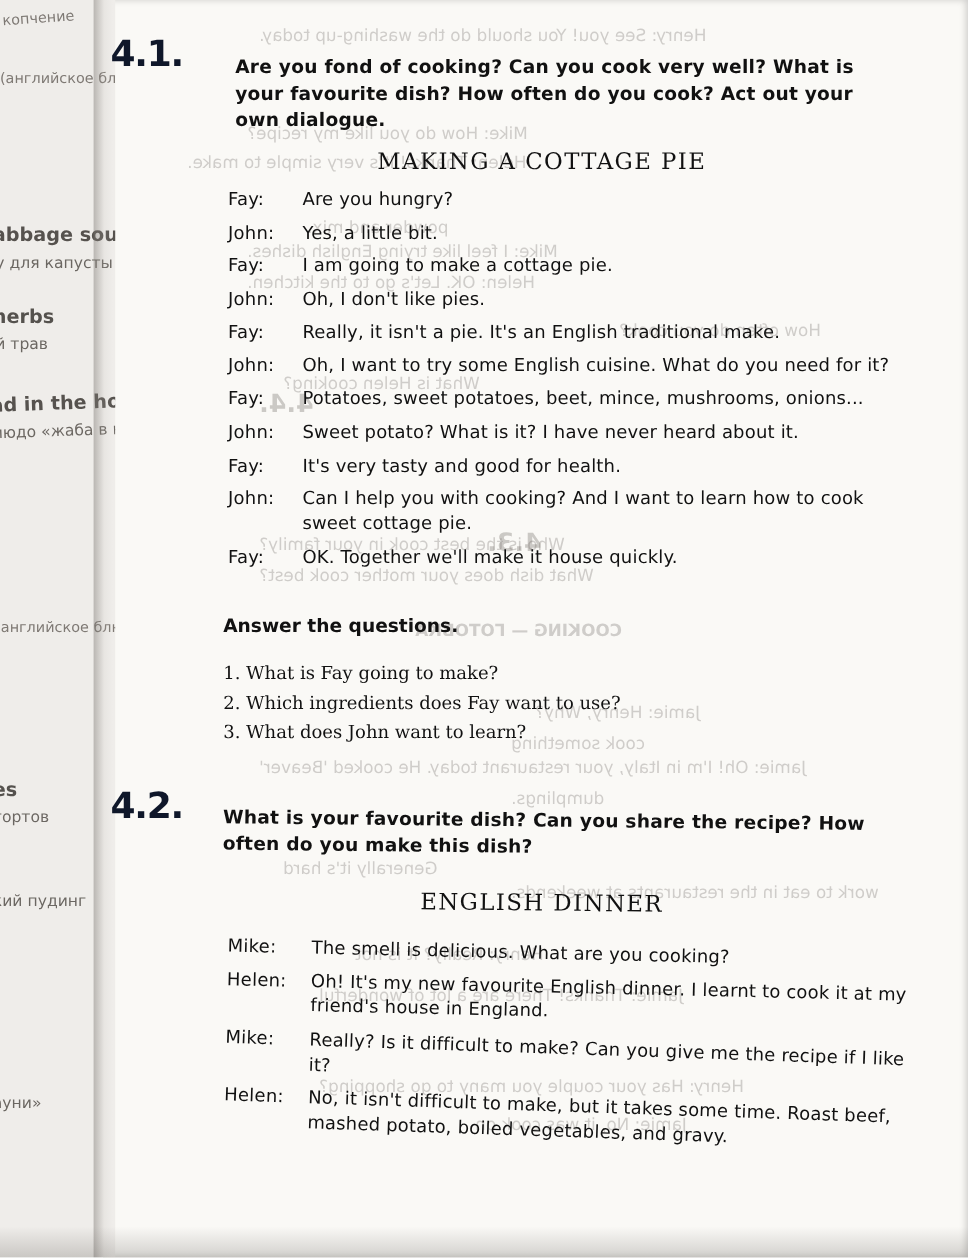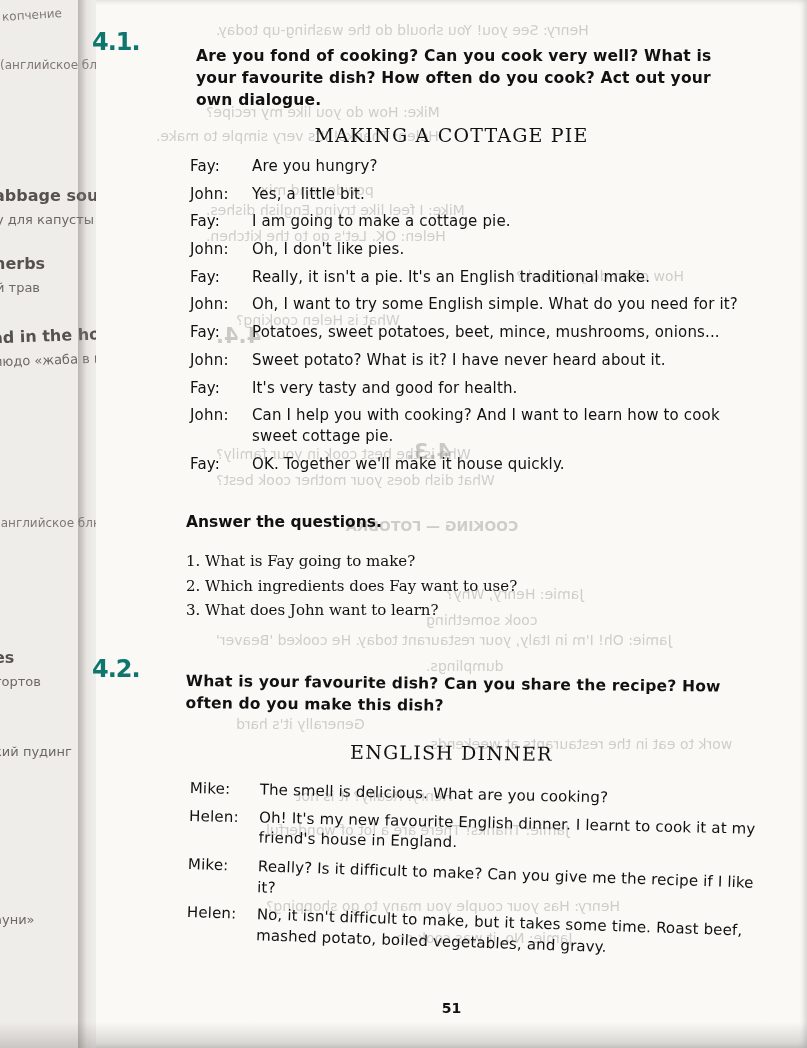--- a/index.html
+++ b/index.html
@@ -84,23 +84,23 @@
     position: absolute;
     left: 96px;
     top: 0;
     width: 711px;
     height: 1048px;
   }
   .ex-num {
     position: absolute;
     font-family: "DejaVu Sans", sans-serif;
     font-weight: bold;
-    font-size: 24px;
+    font-size: 30px;
     letter-spacing: -1px;
-    color: #0f766e;
+    color: #0f172a;
   }
   .task {
     position: absolute;
     font-weight: bold;
     font-size: 15.5px;
     line-height: 1.42;
     letter-spacing: 0.2px;
     color: #111;
   }
   .dlg-title {
@@ -237,21 +237,21 @@
       <div class="line">
         <span class="spk">John:</span>
         <span class="utt">Oh, I don't like pies.</span>
       </div>
       <div class="line">
         <span class="spk">Fay:</span>
         <span class="utt">Really, it isn't a pie. It's an English traditional make.</span>
       </div>
       <div class="line">
         <span class="spk">John:</span>
-        <span class="utt">Oh, I want to try some English simple. What do you need for it?</span>
+        <span class="utt">Oh, I want to try some English cuisine. What do you need for it?</span>
       </div>
       <div class="line">
         <span class="spk">Fay:</span>
         <span class="utt">Potatoes, sweet potatoes, beet, mince, mushrooms, onions...</span>
       </div>
       <div class="line">
         <span class="spk">John:</span>
         <span class="utt">Sweet potato? What is it? I have never heard about it.</span>
       </div>
       <div class="line">
@@ -292,17 +292,16 @@
       <div class="line tilt1">
         <span class="spk" style="flex-basis:70px;">Mike:</span>
         <span class="utt">Really? Is it difficult to make? Can you give me the recipe if I like it?</span>
       </div>
       <div class="line tilt1">
         <span class="spk" style="flex-basis:70px;">Helen:</span>
         <span class="utt">No, it isn't difficult to make, but it takes some time. Roast beef, mashed potato, boiled vegetables, and gravy.</span>
       </div>
     </div>
 
-    <div class="page-num" style="left:0; top:1000px;">51</div>
   </div>
 
   <div class="edge-shadow"></div>
 </div>
 
 </body></html>

